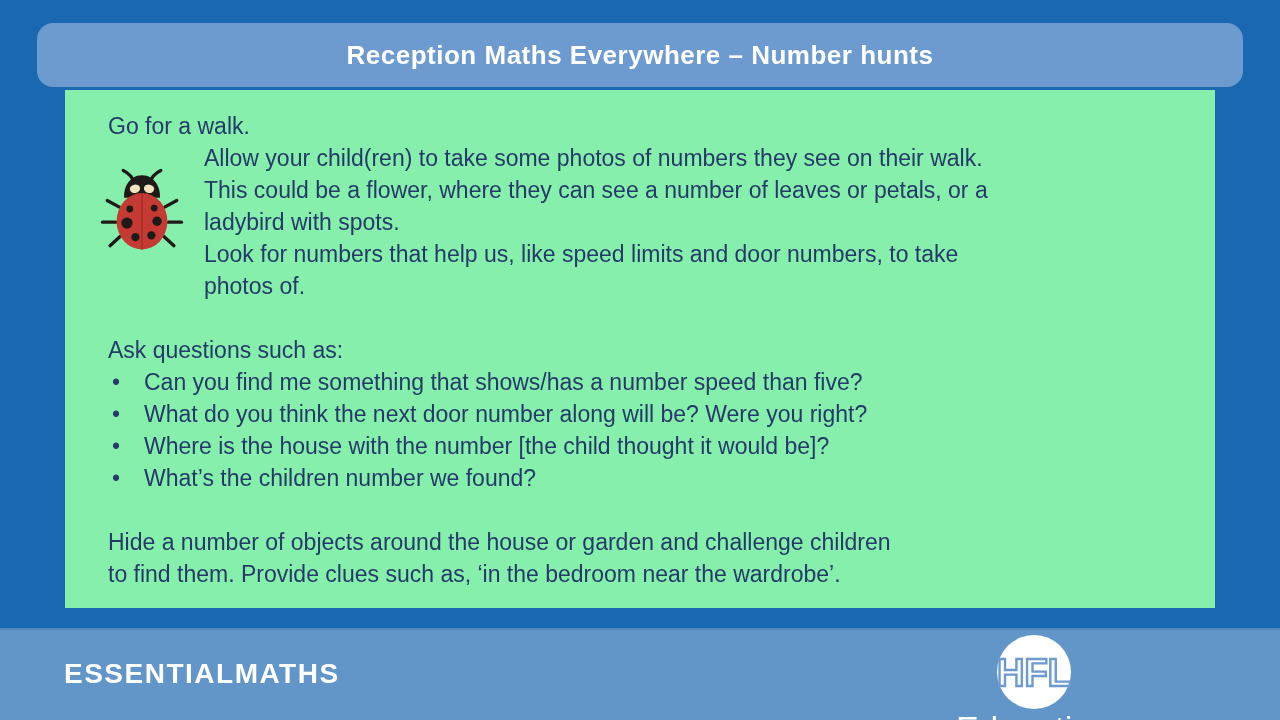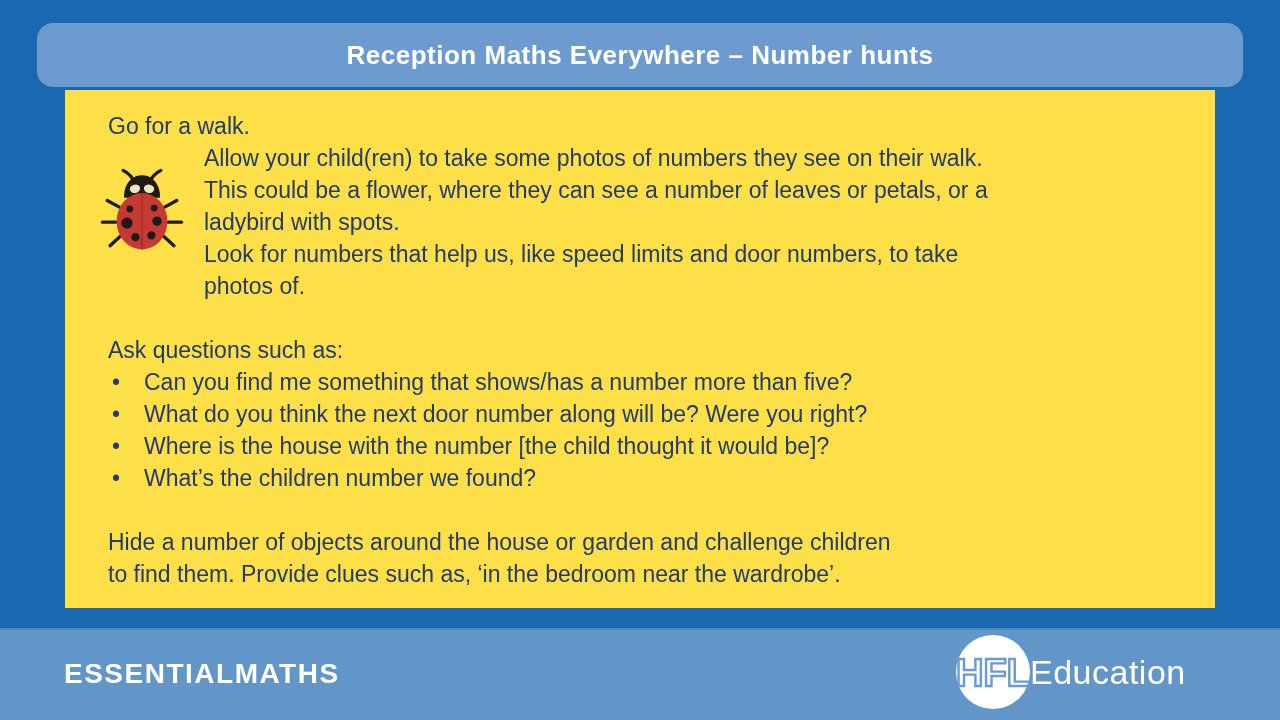--- a/index.html
+++ b/index.html
@@ -25,21 +25,21 @@
     font-size: 26px;
     font-weight: bold;
     letter-spacing: 0.5px;
   }
 
   
   .panel {
     position: absolute;
     left: 65px; top: 90px;
     width: 1150px; height: 518px;
-    background: #fde047;
+    background: #86efac;
     color: #243A68;
     font-size: 23px;
     line-height: 32px;
   }
   .intro   { position: absolute; left: 43px;  top: 20px; }
   .walk    { position: absolute; left: 139px; top: 52px; width: 965px; white-space: pre-line; }
   .ladybird-wrap { position: absolute; left: 30px; top: 72px; width: 94px; height: 94px; }
   .ask-header { position: absolute; left: 43px; top: 244px; }
   .bullets {
     position: absolute; left: 43px; top: 276px;
@@ -62,20 +62,21 @@
   }
   .brand {
     position: absolute; left: 64px; top: 28px;
     color: #FFFFFF; font-size: 28px; font-weight: bold;
     letter-spacing: 1.5px;
   }
   .logo {
     position: absolute; left: 956px; top: 5px;
     display: flex; align-items: center; gap: 0;
     height: 74px;
+    flex-direction: column;
   }
   .logo-circle {
     width: 74px; height: 74px;
     background: #FFFFFF;
     border-radius: 50%;
     display: flex; align-items: center; justify-content: center;
     flex: 0 0 auto;
   }
   .logo-education {
     color: #FFFFFF;
@@ -127,21 +128,21 @@
 
   <div class="walk">Allow your child(ren) to take some photos of numbers they see on their walk.
 This could be a flower, where they can see a number of leaves or petals, or a
 ladybird with spots.
 Look for numbers that help us, like speed limits and door numbers, to take
 photos of.</div>
 
   <div class="ask-header">Ask questions such as:</div>
 
   <ul class="bullets">
-    <li>Can you find me something that shows/has a number more than five?</li>
+    <li>Can you find me something that shows/has a number speed than five?</li>
     <li>What do you think the next door number along will be? Were you right?</li>
     <li>Where is the house with the number [the child thought it would be]?</li>
     <li>What’s the children number we found?</li>
   </ul>
 
   <div class="hide">Hide a number of objects around the house or garden and challenge children
 to find them. Provide clues such as, ‘in the bedroom near the wardrobe’.</div>
 </div>
 
 <div class="footer">

